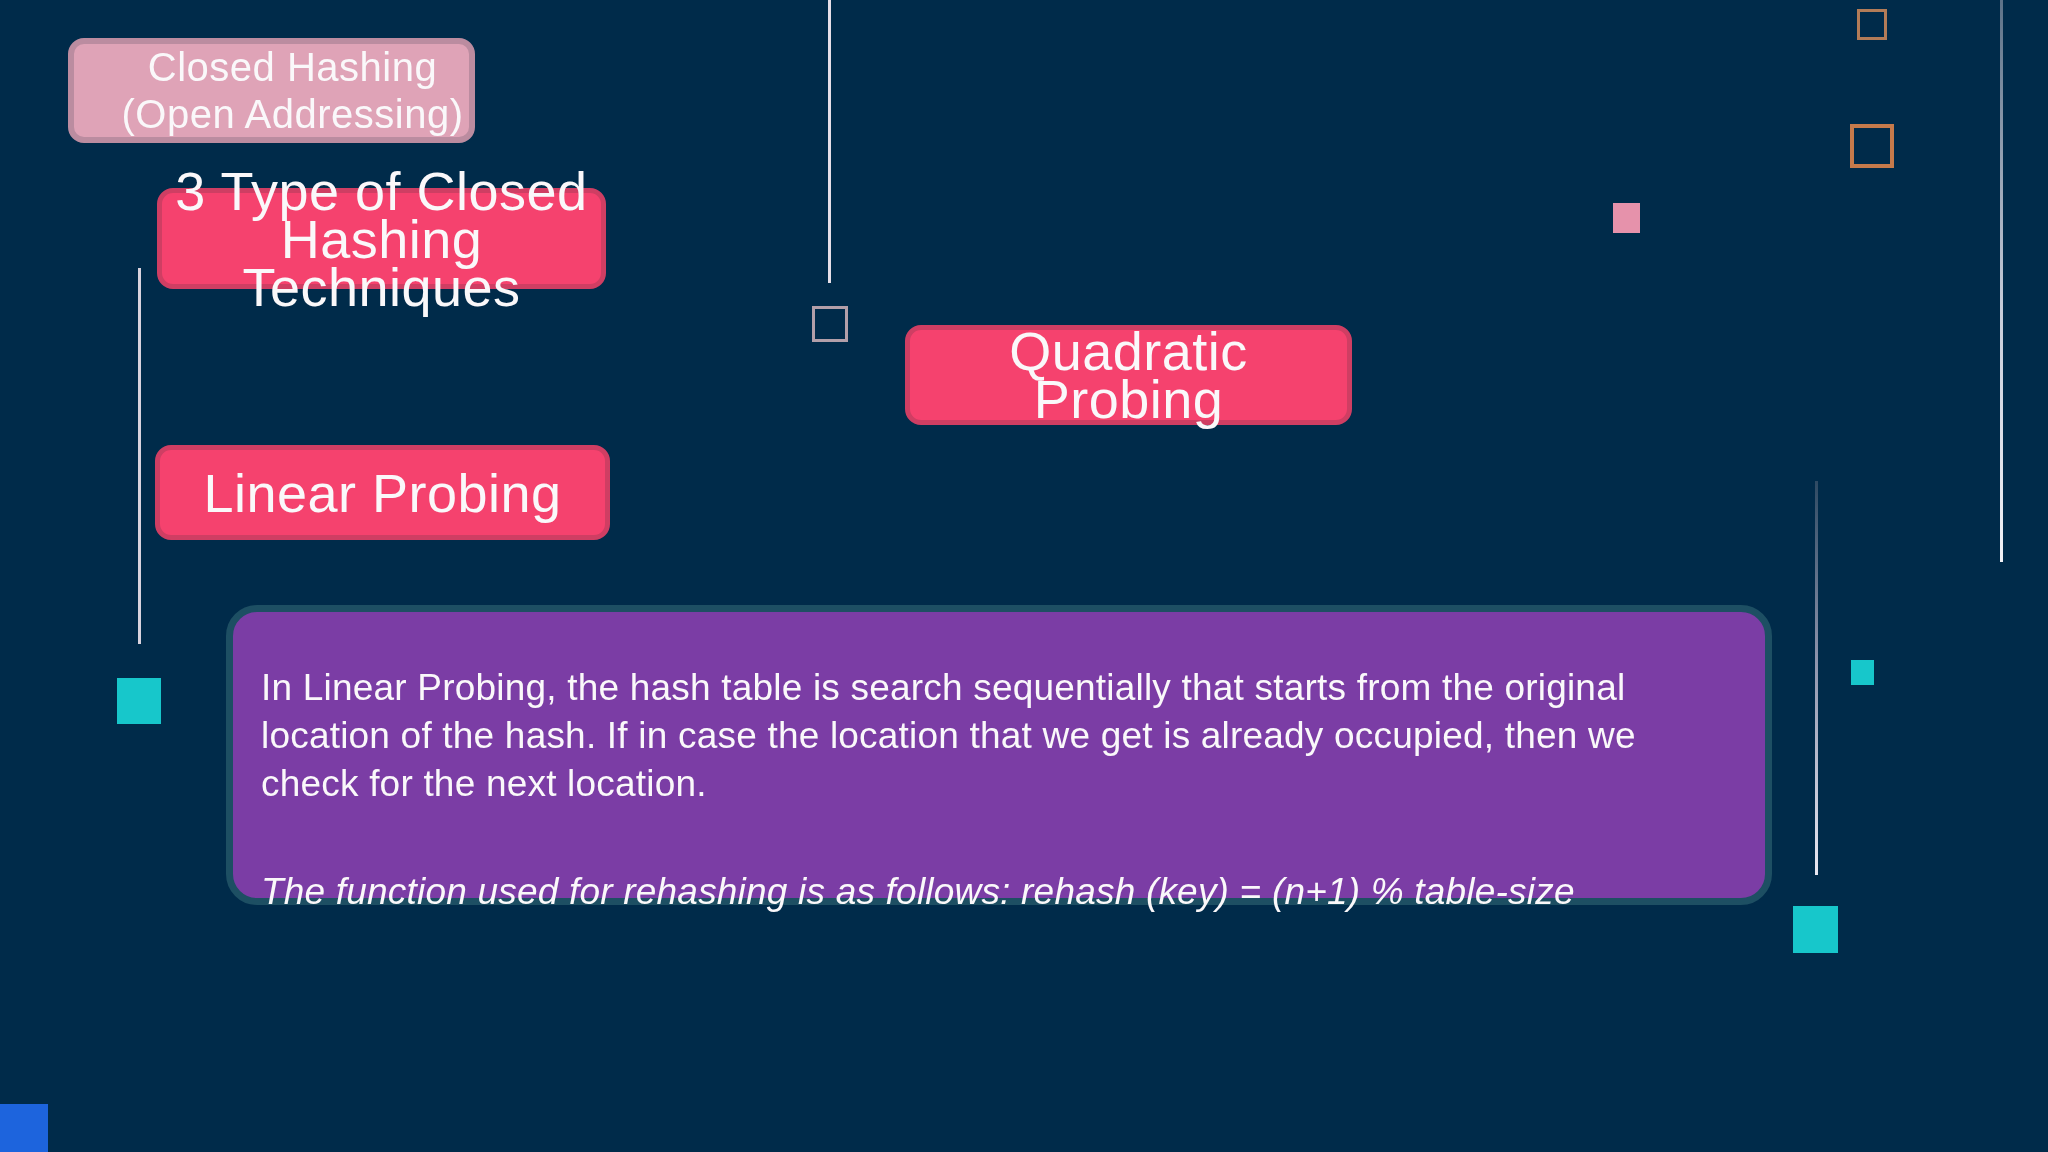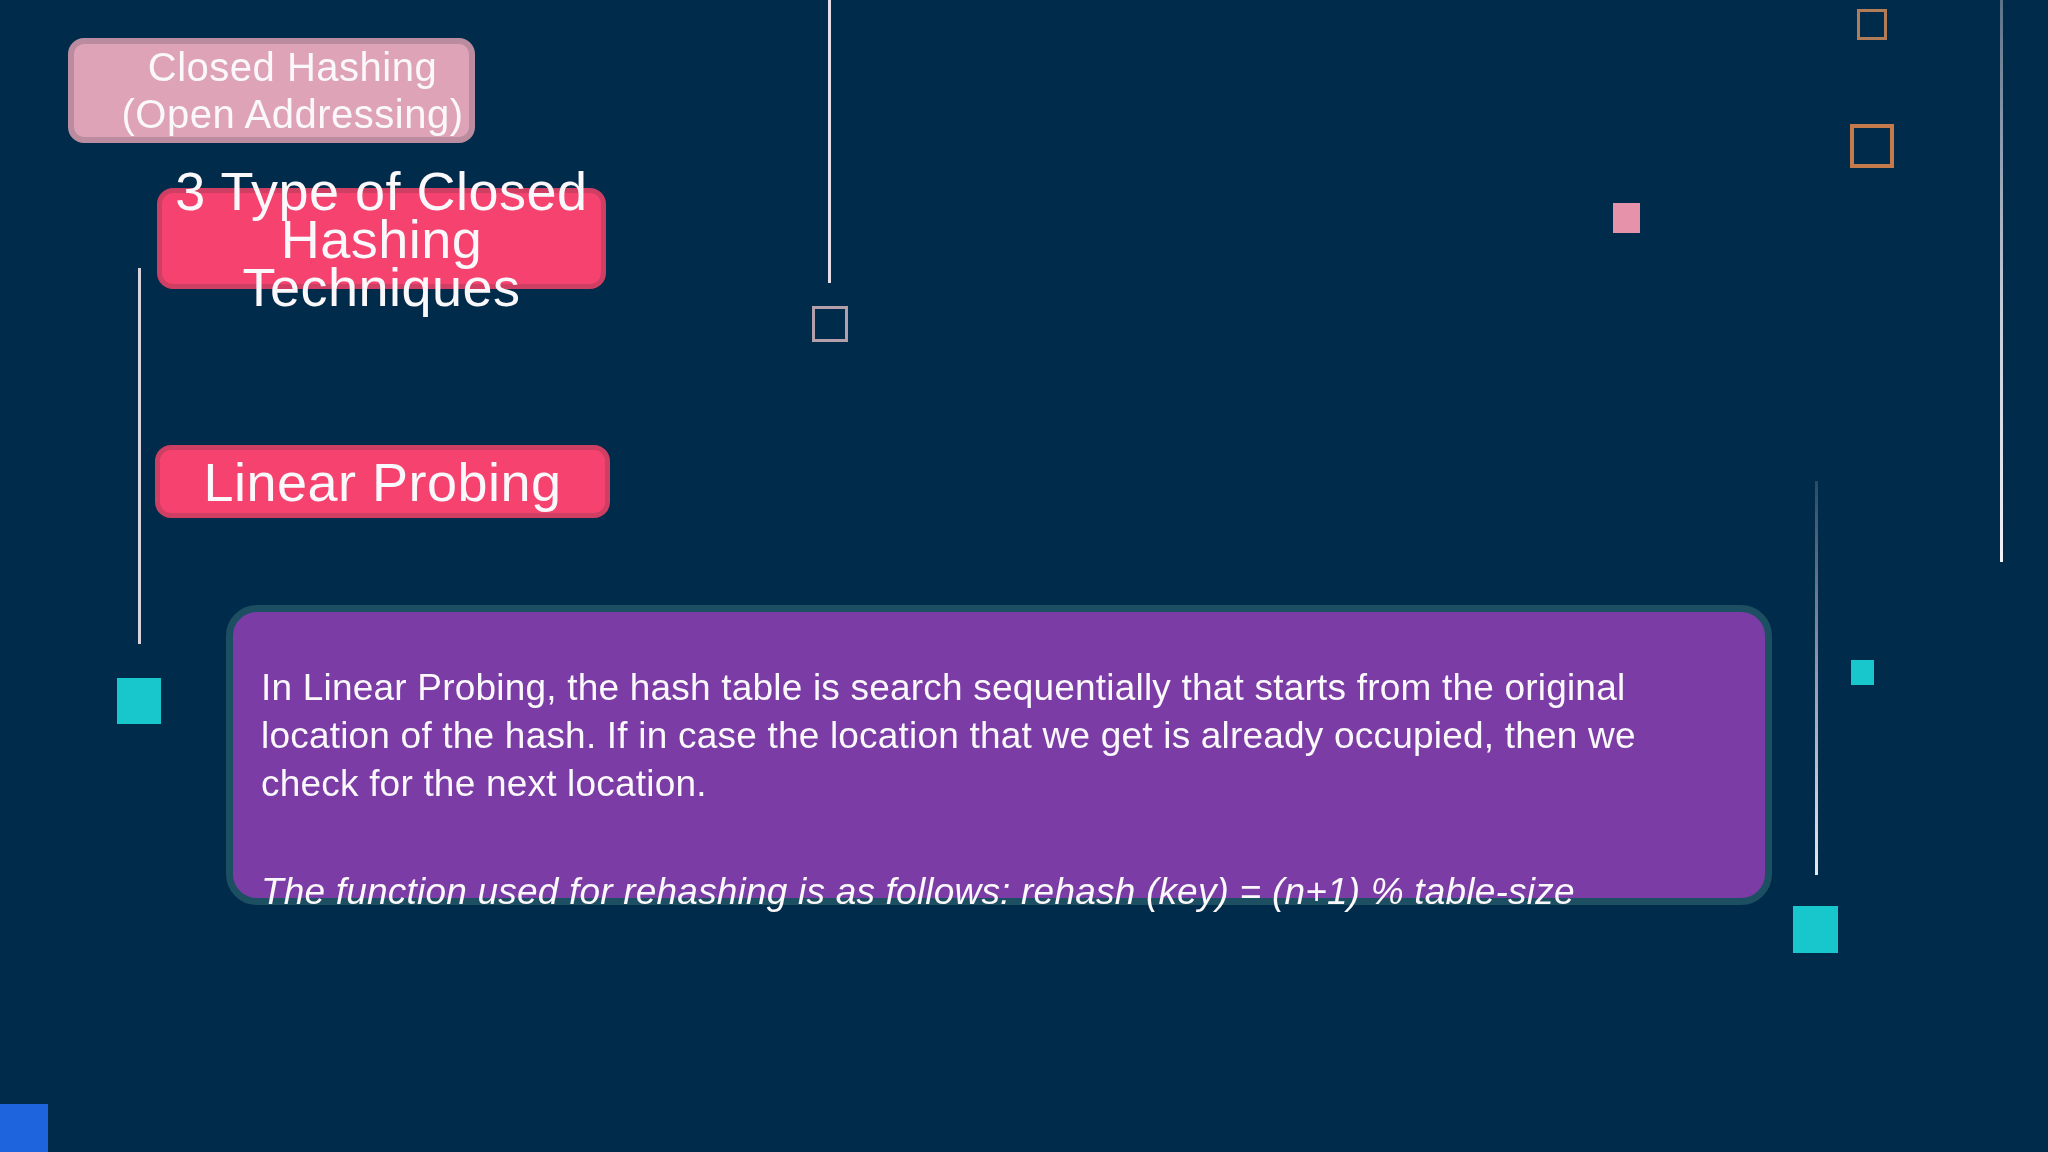--- a/index.html
+++ b/index.html
@@ -19,21 +19,21 @@
     font-size:40px;line-height:47px;padding-left:42px;
   }
   .node-pink{
     background:#f5426e;border:5px solid #cf3e63;border-radius:16px;
     font-size:54px;line-height:48px;
   }
   #node-closed{left:68px;top:38px;width:407px;height:105px;}
   #node-types{left:157px;top:188px;width:449px;height:101px;}
   #node-quadratic{left:905px;top:325px;width:447px;height:100px;}
   #node-double{left:1497px;top:327px;width:450px;height:98px;}
-  #node-linear{left:155px;top:445px;width:455px;height:73px;}
+  #node-linear{left:155px;top:445px;width:455px;height:95px;}
   #panel-desc{
     position:absolute;left:226px;top:605px;width:1546px;height:300px;
     box-sizing:border-box;background:#7b3da5;border:7px solid #1d4f63;
     border-radius:31px;padding:52px 68px 0 28px;
     font-size:37px;line-height:48px;letter-spacing:0.2px;
   }
   #panel-desc p{margin:0;}
   #panel-desc p + p{margin-top:60px;font-style:italic;}
   .vline{position:absolute;width:3px;}
   #line-top-center{left:828px;top:0;height:283px;background:#e6dfe8;}
@@ -70,20 +70,21 @@
   <div class="sq" id="sq-teal-right-small"></div>
   <div class="sq" id="sq-teal-right-large"></div>
   <div class="sq" id="sq-blue-corner"></div>
 
   <div class="node node-rose" id="node-closed">Closed Hashing
 (Open Addressing)</div>
 
   <div class="node node-pink" id="node-types">3 Type of Closed
 Hashing Techniques</div>
 
+  <div class="node node-pink" id="node-quadratic">Quadratic Probing</div>
 
 
   <div class="node node-pink" id="node-linear">Linear Probing</div>
 
   <div id="panel-desc">
     <p>In Linear Probing, the hash table is search sequentially that starts from the original location of the hash. If in case the location that we get is already occupied, then we check for the next location.</p>
     <p>The function used for rehashing is as follows: rehash (key) = (n+1) % table-size</p>
   </div>
 
 </div>

